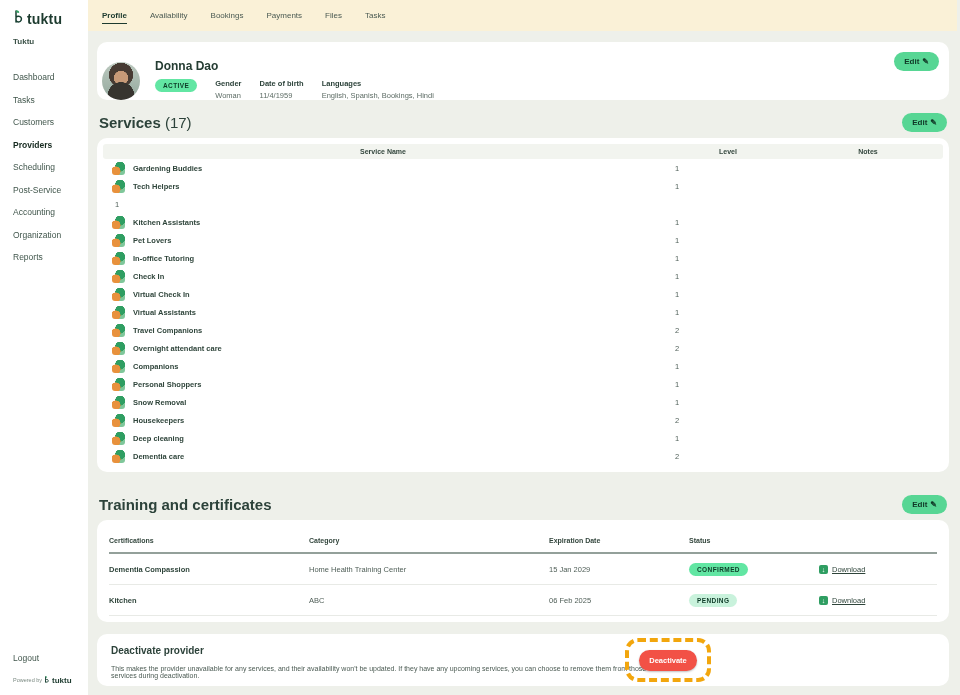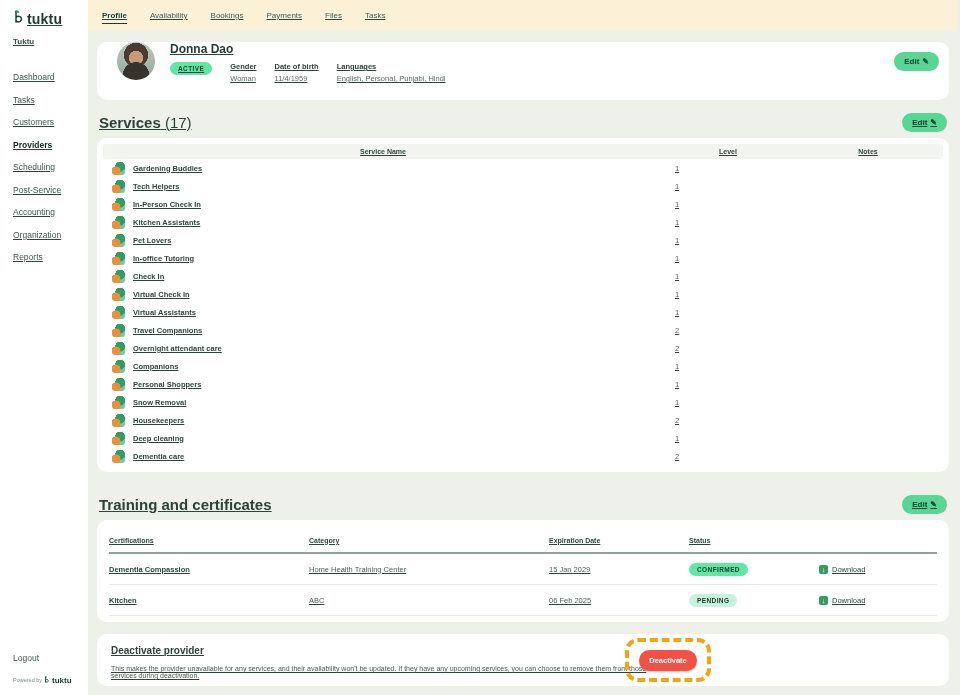--- a/index.html
+++ b/index.html
@@ -1,18 +1,18 @@
 <!DOCTYPE html>
 <html><head>
 <meta charset="utf-8">
 <style>
   * { box-sizing: border-box; margin: 0; padding: 0; }
   html,body { width:960px; height:695px; overflow:hidden; }
   body { font-family:"Liberation Sans", sans-serif; background:#eef0ea; color:#2e443a; }
-  .app { display:flex; width:957px; height:695px;text-decoration:underline; }
+  .app { display:flex; width:957px; height:695px; }
 
   
   .sidebar { width:88px; background:#ffffff; flex-shrink:0; position:relative; padding:9px 4px 8px 13px; }
   .logo-row { display:flex; align-items:center; gap:2px; }
   .brand-text { font-weight:bold; font-size:14px; color:#1d3b2f; letter-spacing:.2px; }
   .org-label { font-size:8px; font-weight:600; color:#3c5248; margin-top:9px; }
   .nav { margin-top:27px; display:flex; flex-direction:column; gap:13.5px; }
   .nav-item { font-size:8.5px; color:#41564c; cursor:pointer; line-height:9px; }
   .nav-item.active { font-weight:bold; color:#15291f; }
   .sidebar-bottom { position:absolute; left:13px; bottom:10px; }
@@ -23,21 +23,21 @@
   
   .main { flex:1; display:flex; flex-direction:column; min-width:0; }
   .tabbar { background:#faf1d7; height:31px; display:flex; align-items:center; gap:23px; padding-left:14px; flex-shrink:0; }
   .tab { font-size:8px; color:#4a5a52; cursor:pointer; padding:3px 0; }
   .tab.active { font-weight:bold; color:#1d3b2f; border-bottom:1.5px solid #1d3b2f; }
 
   .content { flex:1; padding:11px 8px 0 9px; }
   .card { background:#fff; border-radius:10px; }
 
   
-  .profile-card { height:58px; display:flex; align-items:flex-start; padding:0 20px; position:relative; }
+  .profile-card { height:58px; display:flex; align-items:flex-end; padding:0 5px; position:relative; }
   .avatar { width:38px; height:38px; border-radius:50%; flex-shrink:0; margin-right:15px;
     background:
       radial-gradient(circle at 50% 88%, #37342f 0 34%, transparent 35%),
       radial-gradient(circle at 50% 42%, #c79a78 0 24%, transparent 25%),
       radial-gradient(circle at 50% 34%, #473b33 0 38%, transparent 39%),
       linear-gradient(180deg,#bcc9bf,#93a89d); }
   .p-name { font-size:12px; font-weight:bold; color:#253d33; margin-bottom:6px; }
   .p-meta { display:flex; align-items:flex-start; gap:18px; }
   .badge { display:inline-block; font-size:6.5px; font-weight:bold; letter-spacing:.4px; padding:3px 8px; border-radius:8px; color:#0d3a27; }
   .badge.green { background:#62e6a3; }
@@ -155,21 +155,21 @@
             <div class="field">
               <div class="f-label">Gender</div>
               <div class="f-value">Woman</div>
             </div>
             <div class="field">
               <div class="f-label">Date of birth</div>
               <div class="f-value">11/4/1959</div>
             </div>
             <div class="field">
               <div class="f-label">Languages</div>
-              <div class="f-value">English, Personal, Punjabi, Hindi</div>
+              <div class="f-value">English, Spanish, Bookings, Hindi</div>
             </div>
           </div>
         </div>
         <button class="btn-edit edit-abs">
           <span>Edit</span>
           <span class="pencil">✎</span>
         </button>
       </div>
 
       <div class="section-head">
@@ -199,24 +199,20 @@
         </div>
         <div class="svc-grid svc-row">
           <div class="svc-name">
               <span class="svc-icon"></span>
               <span>Tech Helpers</span>
             </div>
           <div class="svc-level">1</div>
           <div class="svc-notes"></div>
         </div>
         <div class="svc-grid svc-row">
-          <div class="svc-name">
-              <span class="svc-icon"></span>
-              <span>In-Person Check In</span>
-            </div>
           <div class="svc-level">1</div>
           <div class="svc-notes"></div>
         </div>
         <div class="svc-grid svc-row">
           <div class="svc-name">
               <span class="svc-icon"></span>
               <span>Kitchen Assistants</span>
             </div>
           <div class="svc-level">1</div>
           <div class="svc-notes"></div>

